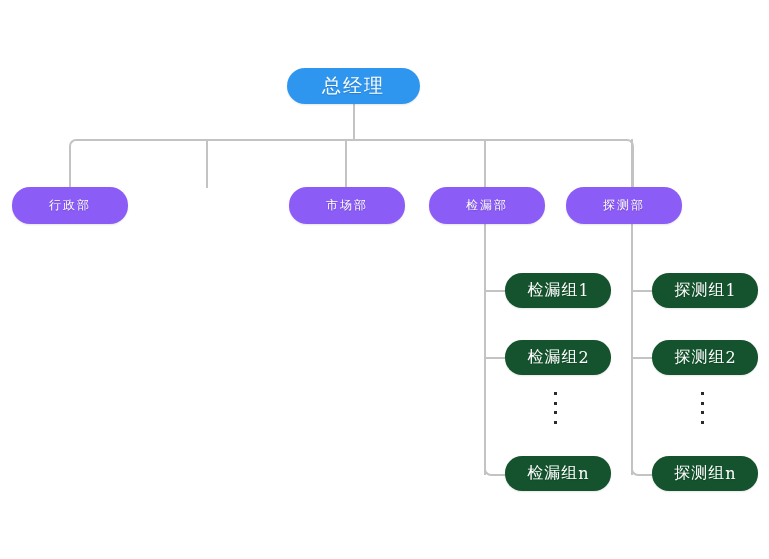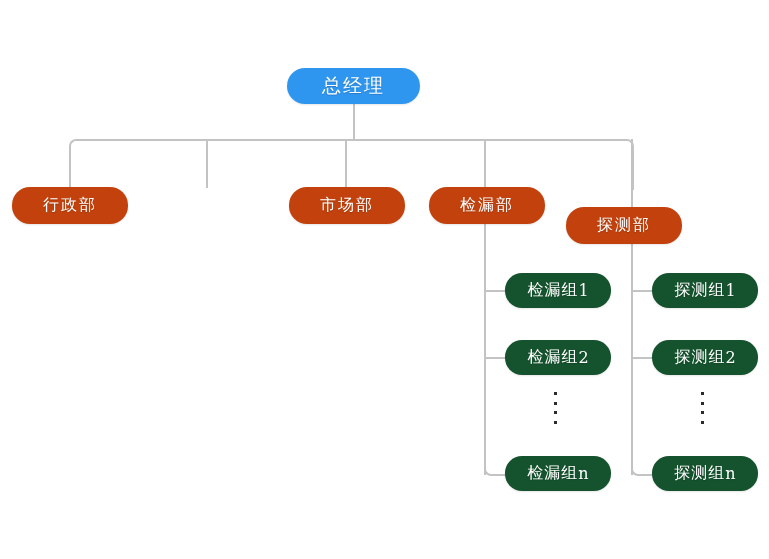--- a/index.html
+++ b/index.html
@@ -64,23 +64,23 @@
     letter-spacing: 2px;
     text-shadow: 0 1px 1px rgba(0,0,0,0.18);
   }
   .node-root {
     background: #2f96f0;
     border-radius: 18px;
     font-size: 19px;
     box-shadow: 0 1px 2px rgba(0,0,0,0.10);
   }
   .node-dept {
-    background: #c2410c;
+    background: #8b5cf6;
     border-radius: 18px;
-    font-size: 16px;
+    font-size: 12px;
     box-shadow: 0 1px 2px rgba(0,0,0,0.10);
   }
   .node-group {
     background: #14532d;
     border-radius: 17px;
     font-size: 16px;
     letter-spacing: 1px;
     box-shadow: 0 1px 2px rgba(0,0,0,0.10);
   }
   .node-group .suffix {
@@ -141,21 +141,21 @@
 
   <div class="node node-dept" style="left:12px; top:187px; width:116px; height:37px;">
     <span>行政部</span>
   </div>
   <div class="node node-dept" style="left:289px; top:187px; width:116px; height:37px;">
     <span>市场部</span>
   </div>
   <div class="node node-dept" style="left:429px; top:187px; width:116px; height:37px;">
     <span>检漏部</span>
   </div>
-  <div class="node node-dept" style="left:566px; top:187px; width:116px; height:37px;margin-top:20px;">
+  <div class="node node-dept" style="left:566px; top:187px; width:116px; height:37px;">
     <span>探测部</span>
   </div>
 
   <div class="node node-group" style="left:505px; top:273px; width:106px; height:35px;">
     <span>检漏组</span>
       <span class="suffix">1</span>
   </div>
   <div class="node node-group" style="left:505px; top:340px; width:106px; height:35px;">
     <span>检漏组</span>
       <span class="suffix">2</span>

